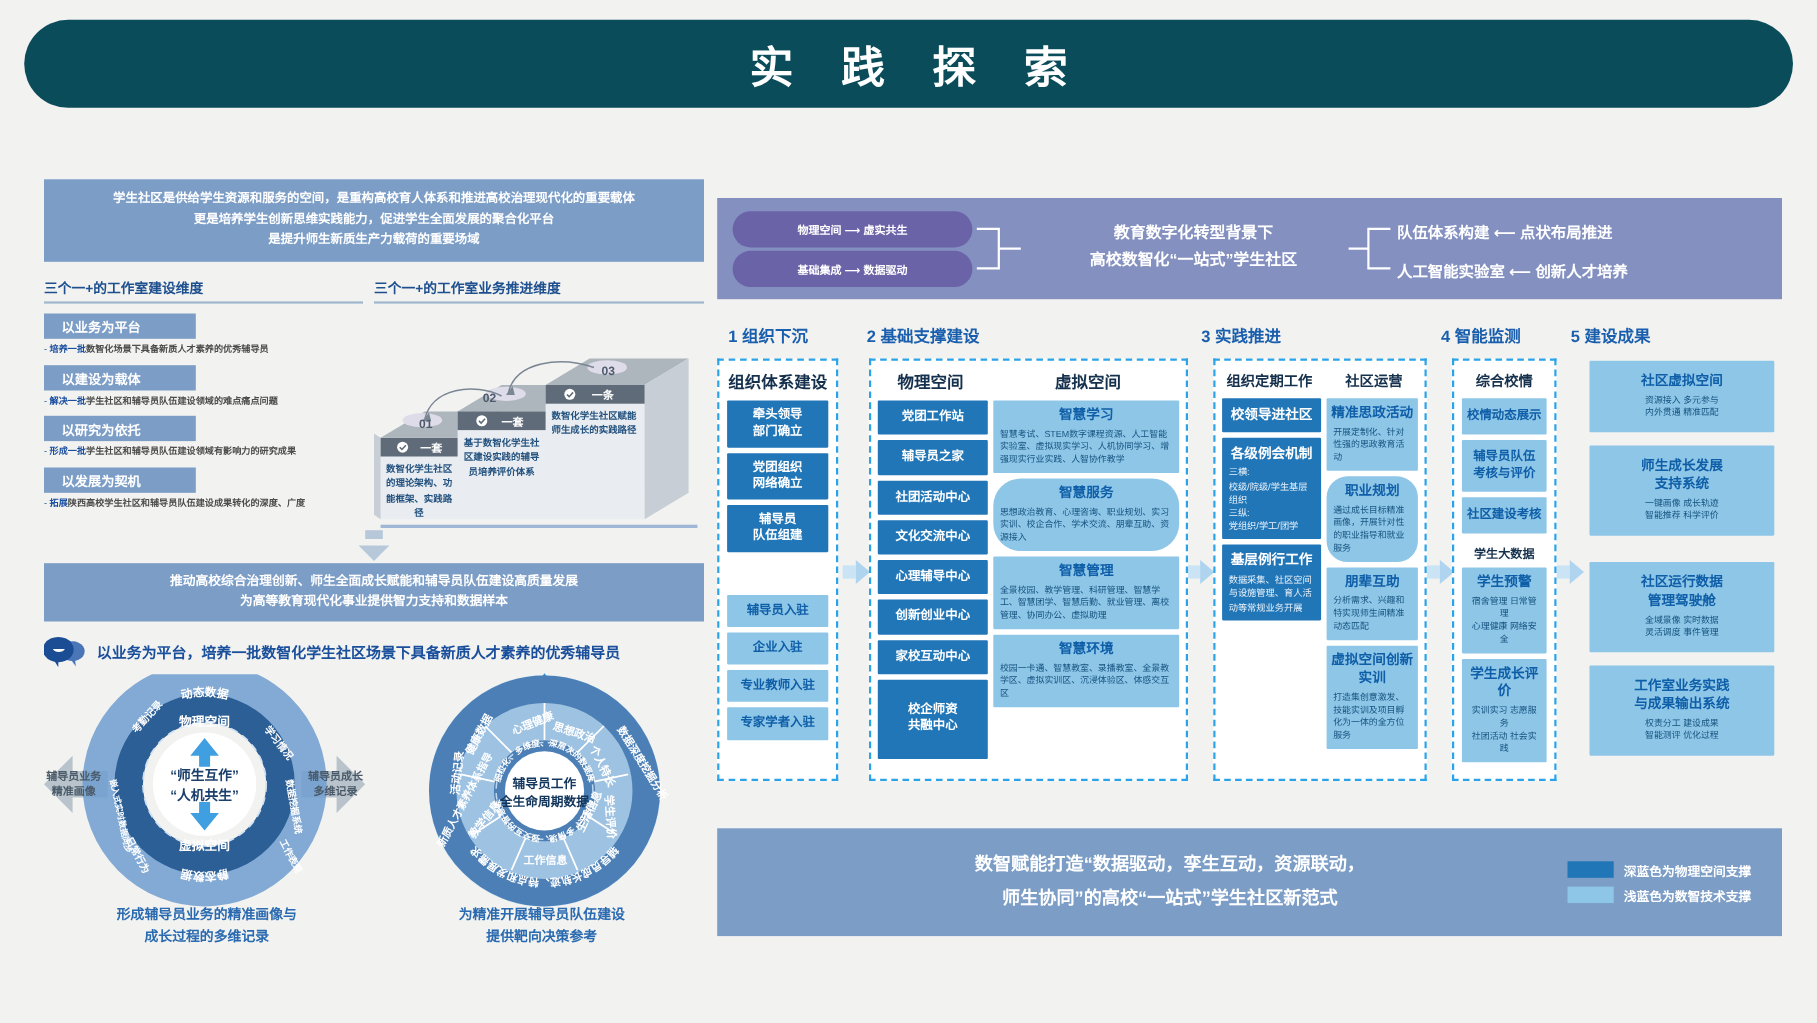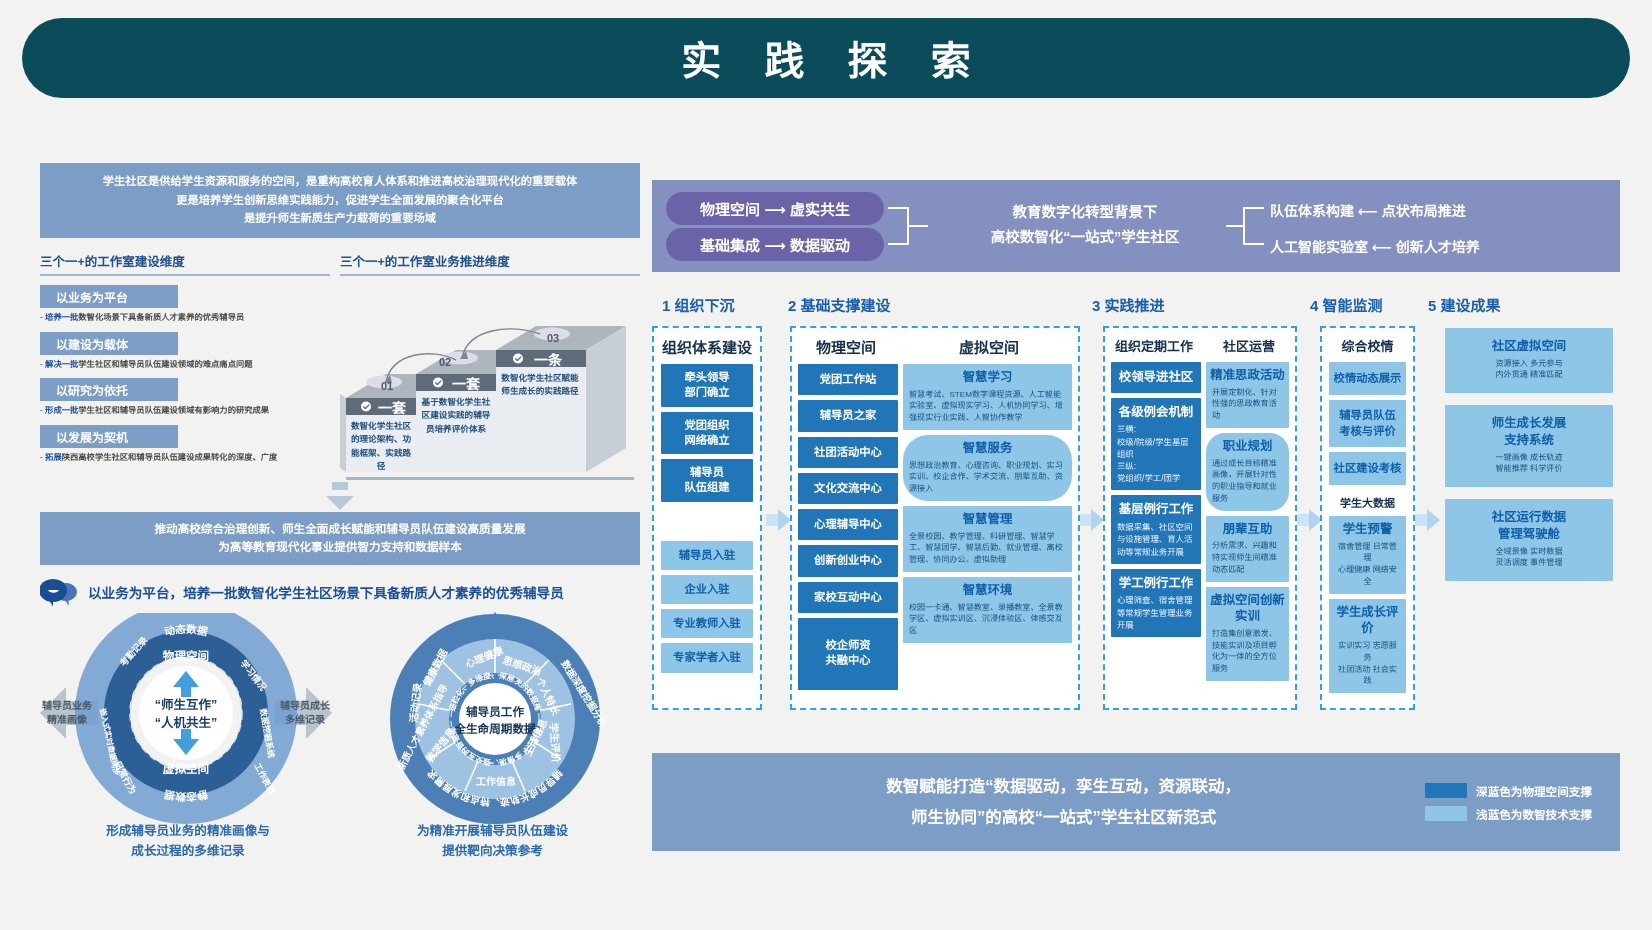--- a/index.html
+++ b/index.html
@@ -46,21 +46,21 @@
   .tag-desc{font-size:8.3px;color:#1b4f8f;margin-top:4px;line-height:1.3;}
   .tag-desc b{color:#1a4fa0;}
   .tag-desc .grey{color:#4c4c4c;font-weight:bold;}
 
   
   .steps{position:relative;width:300px;height:190px;margin-top:14px;}
   .sb-lbl{
     position:absolute;color:#4c5a6b;font-size:11px;font-weight:bold;text-align:center;
   }
   .sb-chip{
-    position:absolute;color:#ffffff;font-size:14px;font-weight:bold;
+    position:absolute;color:#ffffff;font-size:10px;font-weight:bold;
     display:flex;align-items:center;gap:4px;justify-content:center;
   }
   .sb-body{
     position:absolute;color:#24527f;font-size:8.6px;font-weight:bold;
     line-height:1.55;text-align:center;
   }
   .steps-base{position:absolute;left:6px;bottom:0;width:288px;height:3px;background:#9fb7d4;}
 
   .down-arrow{
     width:0;height:0;margin:6px auto 0 auto;
@@ -83,21 +83,21 @@
        font-weight:bold;line-height:1.6;}
 
   
   .right-panel{position:absolute;left:652px;top:180px;width:968px;}
 
   .topflow{
     width:968px;height:92px;background:#8390c0;position:relative;
   }
   .pill{
     position:absolute;background:#6b63a8;color:#ffffff;border-radius:22px;
-    font-size:15px;font-weight:bold;display:flex;align-items:center;
+    font-size:10px;font-weight:bold;display:flex;align-items:center;
     justify-content:center;height:33px;
   }
   .center-lbl{
     position:absolute;color:#ffffff;font-size:14.5px;font-weight:bold;
     text-align:center;line-height:1.75;left:310px;top:16px;width:260px;
   }
   .rt-lbl{
     position:absolute;color:#ffffff;font-size:14px;font-weight:bold;
     display:flex;align-items:center;height:28px;
   }
@@ -506,24 +506,20 @@
               <div class="hd">各级例会机制</div>
               <div class="sub" style="white-space:pre-line;">三横:
 校级/院级/学生基层组织
 三纵:
 党组织/学工/团学</div>
             </div>
             <div class="box-dark" style="padding:6px 2px;">
               <div class="hd">基层例行工作</div>
               <div class="sub">数据采集、社区空间与设施管理、育人活动等常规业务开展</div>
             </div>
-            <div class="box-dark" style="padding:6px 2px;">
-              <div class="hd">学工例行工作</div>
-              <div class="sub">心理筛查、宿舍管理等常规学生管理业务开展</div>
-            </div>
           </div>
           <div style="flex:1;">
             <div class="box-light" style="padding:5px 2px 6px 2px;">
               <div class="hd">精准思政活动</div>
               <div class="sub">开展定制化、针对性强的思政教育活动</div>
             </div>
             <div class="box-light" style="padding:5px 2px 6px 2px;border-radius:19px;">
               <div class="hd">职业规划</div>
               <div class="sub">通过成长目标精准画像，开展针对性的职业指导和就业服务</div>
             </div>
@@ -560,32 +556,38 @@
         </div>
       </div>
 
       <div class="phase nob" style="left:786px;width:182px;height:384px;">
         <div class="onecol" style="padding-top:2px;">
           <div class="box-light" style="padding:10px 2px 12px 2px;margin-bottom:12px;">
             <div class="hd" style="white-space:pre-line;">社区虚拟空间</div>
             <div class="sub ctr" style="white-space:pre-line;">资源接入  多元参与
 内外贯通  精准匹配</div>
           </div>
-          <div class="box-light" style="padding:10px 2px 12px 2px;margin-bottom:12px;">
+          <div class="box-light" style="padding:10px 2px 12px 2px;margin-bottom:24px;">
             <div class="hd" style="white-space:pre-line;">师生成长发展
 支持系统</div>
             <div class="sub ctr" style="white-space:pre-line;">一键画像  成长轨迹
 智能推荐  科学评价</div>
           </div>
           <div class="box-light" style="padding:10px 2px 12px 2px;margin-bottom:12px;">
             <div class="hd" style="white-space:pre-line;">社区运行数据
 管理驾驶舱</div>
             <div class="sub ctr" style="white-space:pre-line;">全域景像  实时数据
 灵活调度  事件管理</div>
           </div>
+          <div class="box-light" style="padding:10px 2px 12px 2px;">
+            <div class="hd" style="white-space:pre-line;">工作室业务实践
+与成果输出系统</div>
+            <div class="sub ctr" style="white-space:pre-line;">权责分工  建设成果
+智能测评  优化过程</div>
+          </div>
         </div>
       </div>
     </div>
   </div>
 
   <div class="footer">
     <div class="footer-text">
       <div>数智赋能打造“数据驱动，孪生互动，资源联动，</div>
       <div>师生协同”的高校“一站式”学生社区新范式</div>
     </div>

